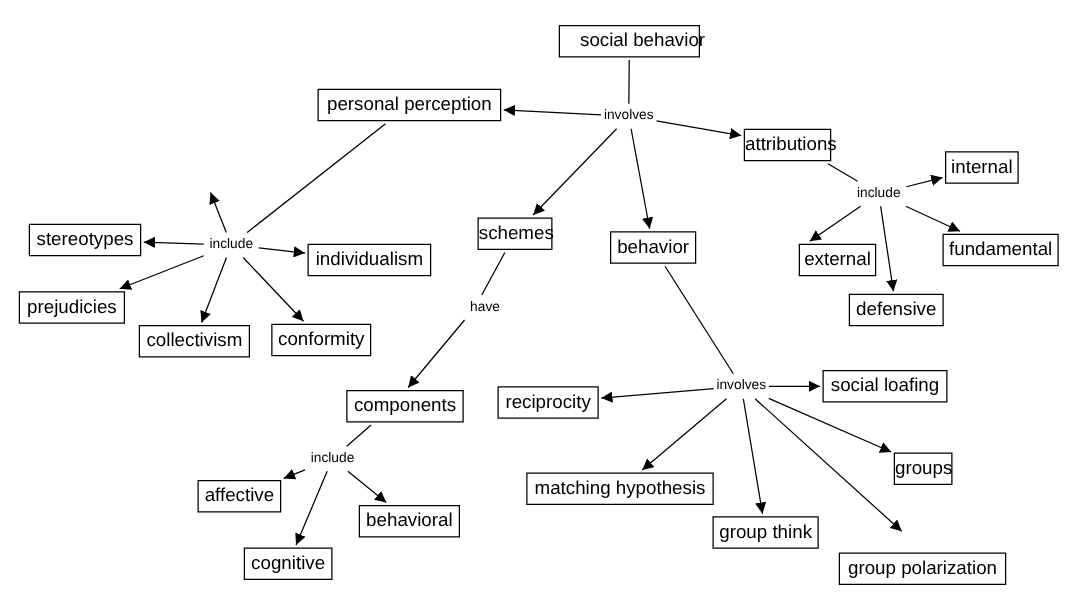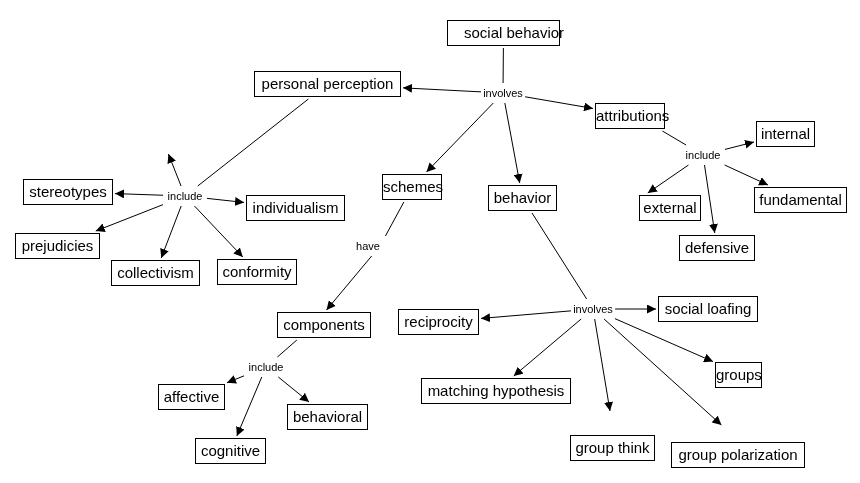--- a/index.html
+++ b/index.html
@@ -65,22 +65,22 @@
   <div class="node" style="left: 754px; top: 187px; width: 93px; height: 26px;">fundamental</div>
   <div class="node" style="left: 679px; top: 235px; width: 76px; height: 26px;">defensive</div>
   <div class="node" style="left: 267px; top: 312px; width: 94px; height: 26px; margin-left: 10px;">components</div>
   <div class="node" style="left: 158px; top: 384px; width: 67px; height: 26px;">affective</div>
   <div class="node" style="left: 287px; top: 404px; width: 81px; height: 26px;">behavioral</div>
   <div class="node" style="left: 195px; top: 438px; width: 71px; height: 26px;">cognitive</div>
   <div class="node" style="left: 398px; top: 309px; width: 81px; height: 26px;">reciprocity</div>
   <div class="node" style="left: 658px; top: 296px; width: 100px; height: 26px;">social loafing</div>
   <div class="node" style="left: 421px; top: 378px; width: 150px; height: 26px;">matching hypothesis</div>
   <div class="node" style="left: 715px; top: 362px; width: 47px; height: 26px;">groups</div>
-  <div class="node" style="left: 570px; top: 435px; width: 85px; height: 26px;">group think</div>
+  <div class="node" style="left: 570px; top: 413px; width: 85px; height: 26px;">group think</div>
   <div class="node" style="left: 671px; top: 427px; width: 134px; height: 26px; margin-top: 15px;">group polarization</div>
 
   <div class="phrase" style="left: 503px; top: 93px;">involves</div>
   <div class="phrase" style="left: 185px; top: 196px;">include</div>
   <div class="phrase" style="left: 703px; top: 155px;">include</div>
-  <div class="phrase" style="left: 368px; top: 246px;">have</div>
+  <div class="phrase" style="left: 388px; top: 246px;">have</div>
   <div class="phrase" style="left: 266px; top: 367px;">include</div>
   <div class="phrase" style="left: 593px; top: 309px;">involves</div>
 </div>
 
 </body></html>

